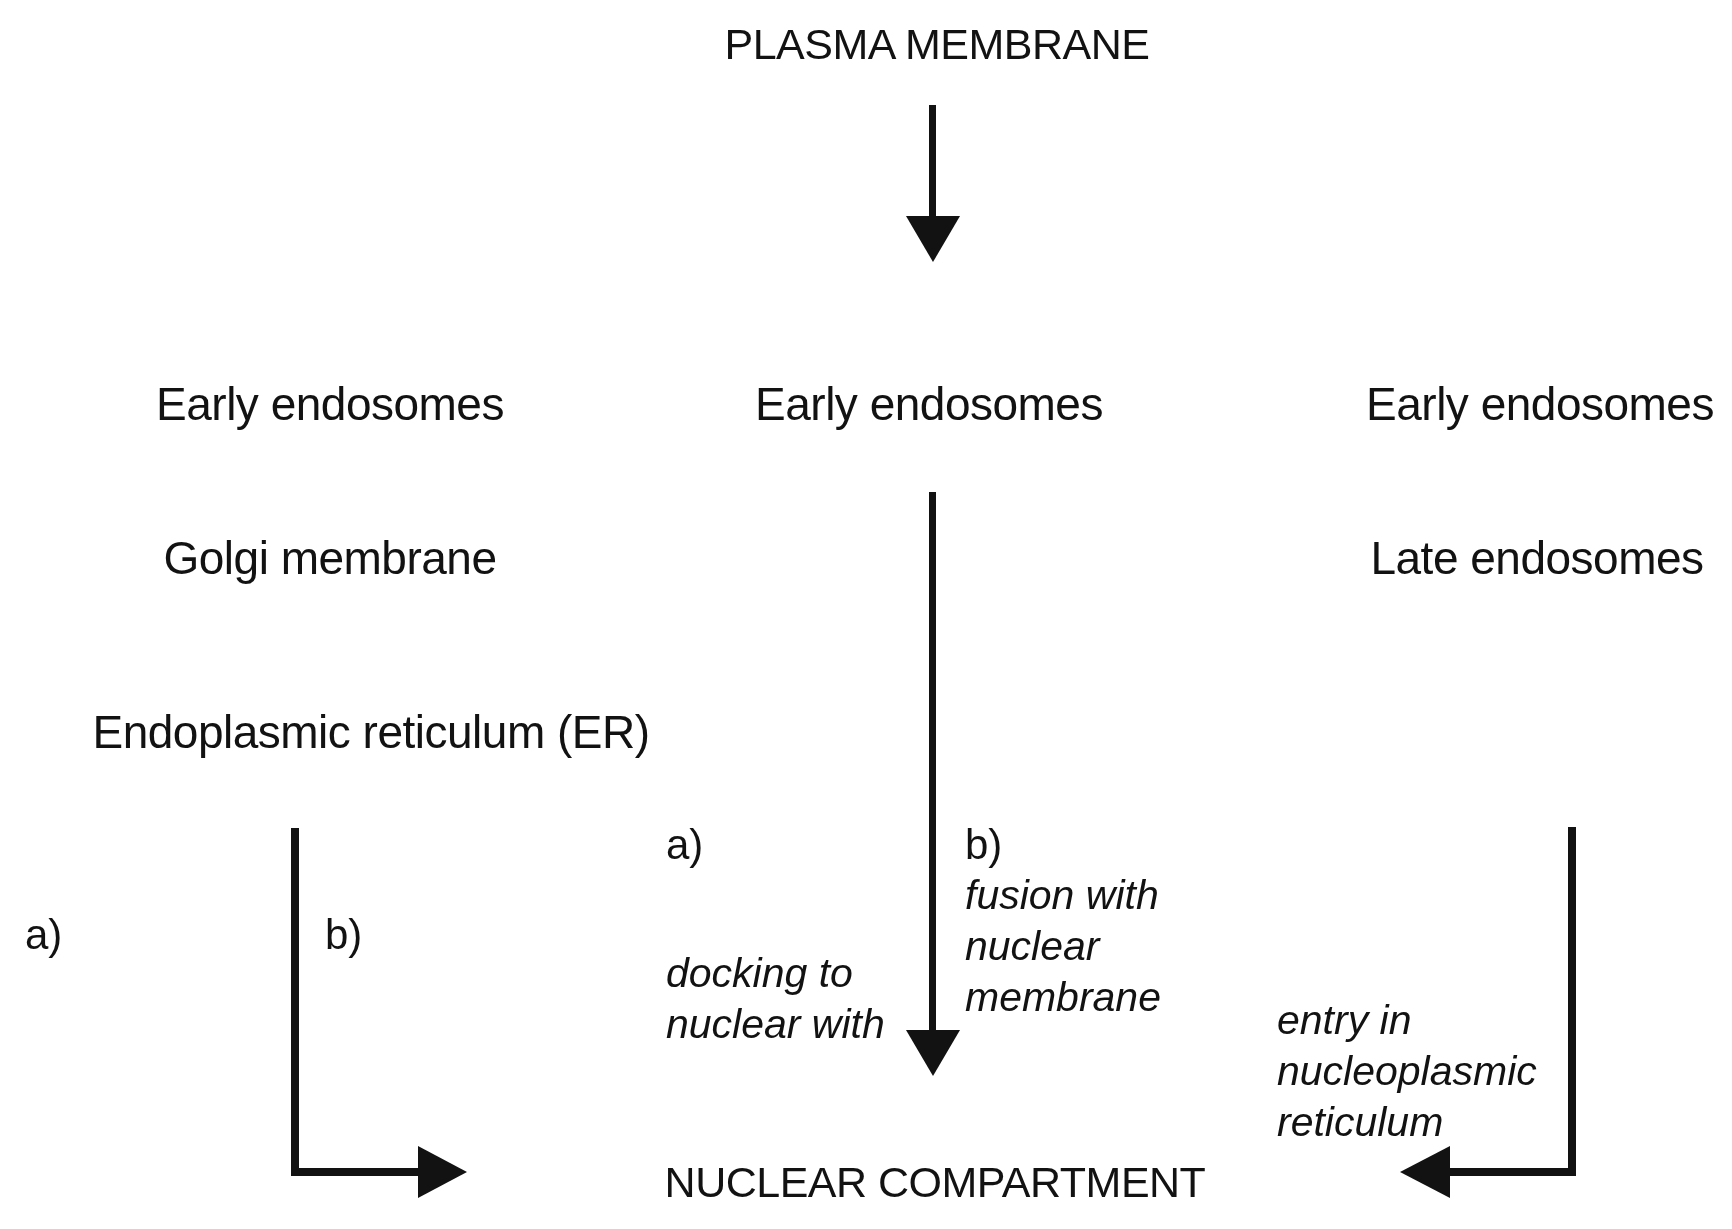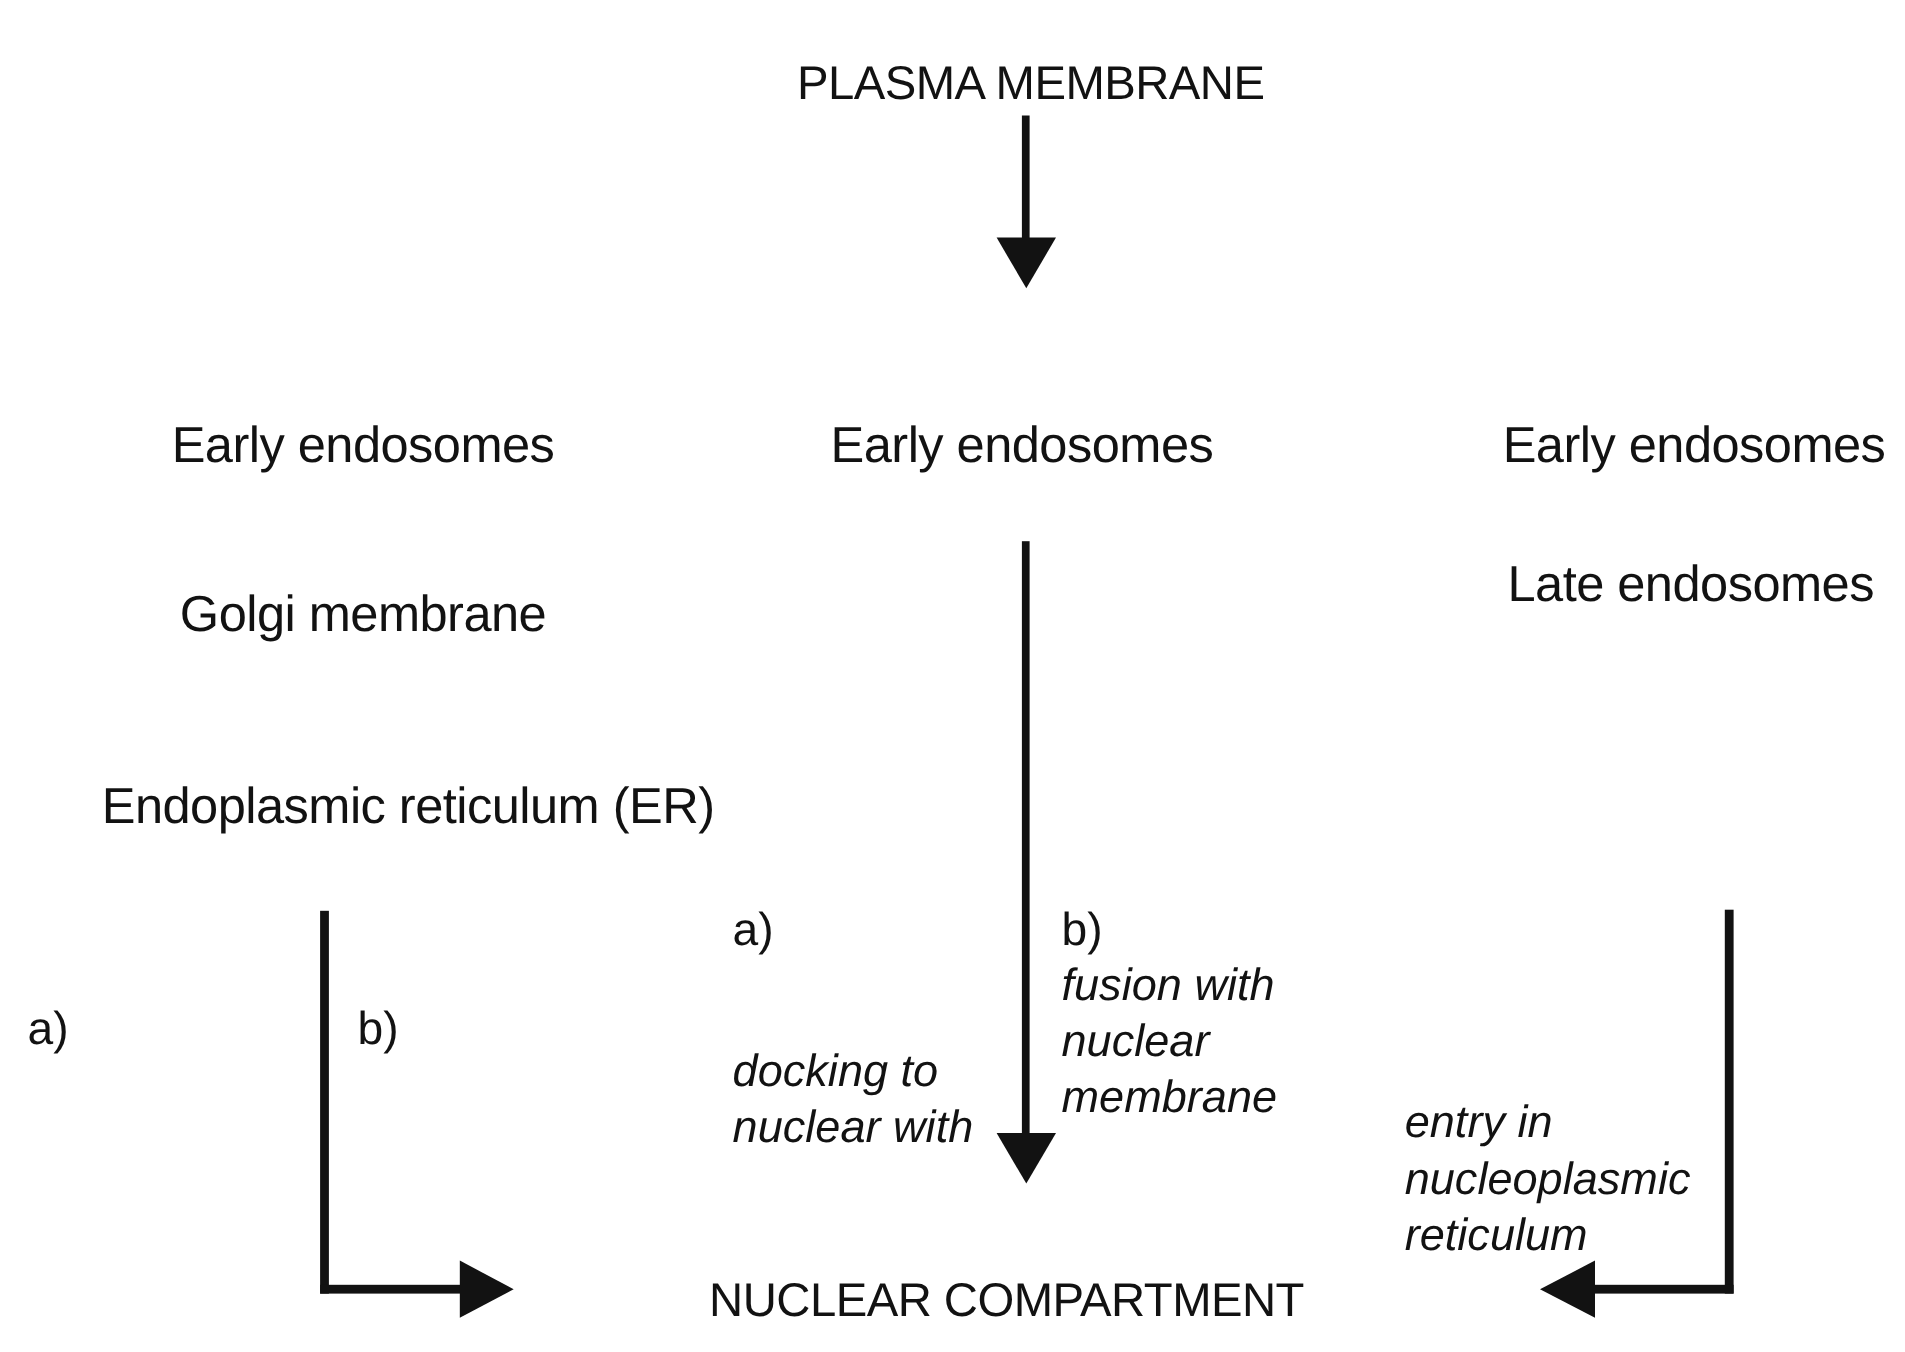--- a/index.html
+++ b/index.html
@@ -57,34 +57,34 @@
     border-top: 26px solid transparent;
     border-bottom: 26px solid transparent;
     border-right: 50px solid var(--ink);
   }
 </style>
 </head>
 <body>
 
 <div id="canvas">
 
-  <div class="abs title centered" style="left:937px; top:20px;margin-top:32px;">PLASMA MEMBRANE</div>
+  <div class="abs title centered" style="left:937px; top:20px;">PLASMA MEMBRANE</div>
 
   <div>
     <div class="abs vline" style="left:929px; top:105px; width:7px; height:112px;"></div>
     <div class="abs head-down" style="left:906px; top:216px;"></div>
   </div>
 
 
   <div class="abs node-label centered" style="left:330px; top:378px;">Early endosomes</div>
   <div class="abs node-label centered" style="left:929px; top:378px;">Early endosomes</div>
   <div class="abs node-label centered" style="left:1540px; top:378px;">Early endosomes</div>
 
   <div class="abs node-label centered" style="left:330px; top:532px;">Golgi membrane</div>
-  <div class="abs node-label centered" style="left:1537px; top:504px;">Late endosomes</div>
+  <div class="abs node-label centered" style="left:1537px; top:532px;">Late endosomes</div>
 
   <div class="abs node-label centered" style="left:371px; top:694px;margin-top:12px;">Endoplasmic reticulum (ER)</div>
 
   <div>
     <div class="abs vline" style="left:929px; top:492px; width:7px; height:540px;"></div>
     <div class="abs head-down" style="left:906px; top:1030px;"></div>
   </div>
 
   <div class="abs marker" style="left:666px; top:824px;">a)</div>
   <div class="abs ann-text" style="left:666px; top:948px;">docking to
@@ -108,15 +108,15 @@
   <div>
     <div class="abs vline" style="left:1568px; top:827px; width:8px; height:349px;"></div>
     <div class="abs hline" style="left:1450px; top:1168px; width:126px; height:8px;"></div>
     <div class="abs head-left" style="left:1400px; top:1146px;"></div>
   </div>
 
   <div class="abs ann-text" style="left:1277px; top:980px;margin-top:15px;">entry in
 nucleoplasmic
 reticulum</div>
 
-  <div class="abs title centered" style="left:915px; top:1158px;">NUCLEAR COMPARTMENT</div>
+  <div class="abs title centered" style="left:935px; top:1158px;">NUCLEAR COMPARTMENT</div>
 
 </div>
 
 </body></html>

